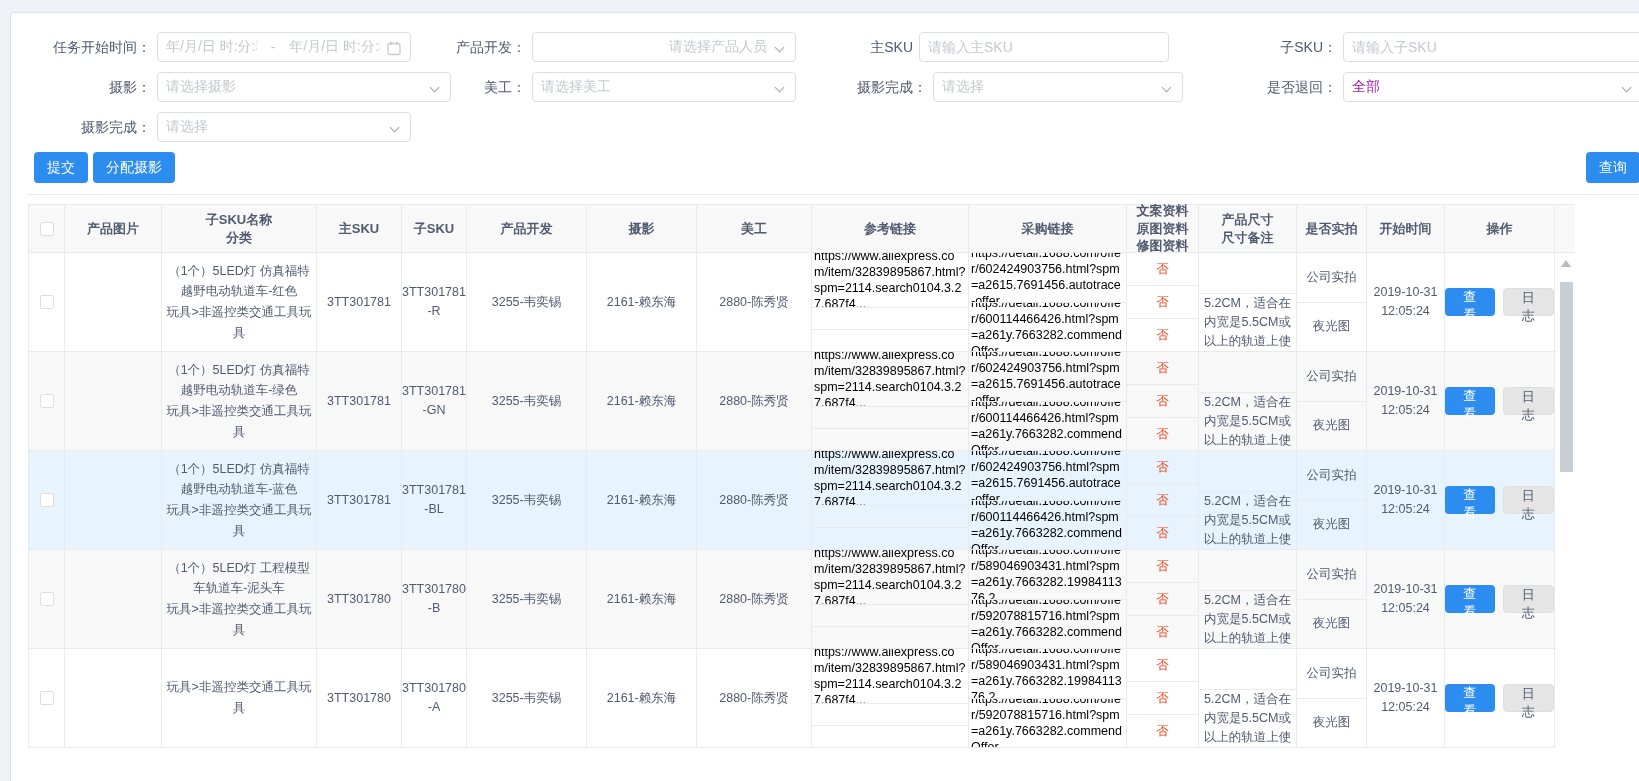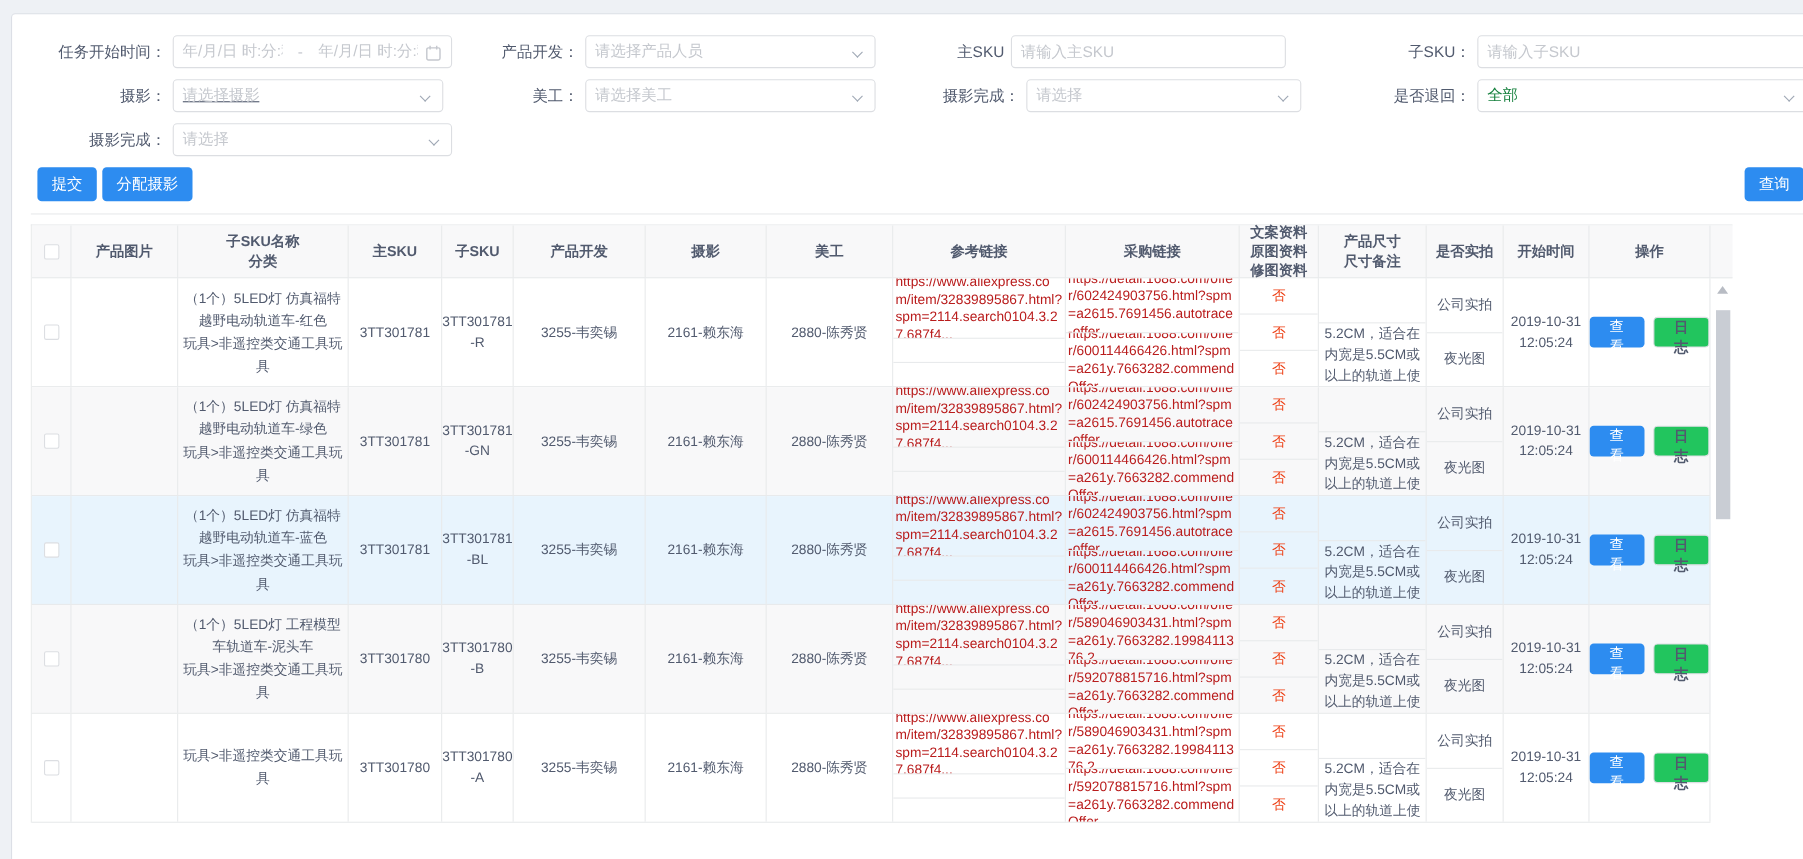--- a/index.html
+++ b/index.html
@@ -13,32 +13,32 @@
   .flabel { position:absolute; top:0; height:30px; line-height:30px; width:140px;
     text-align:right; font-size:14px; color:#515a6e; display:block; }
   .control { position:absolute; top:0; height:30px; background:#fff;
     border:1px solid #dcdee2; border-radius:4px; display:flex; align-items:center;
     padding:0 28px 0 8px; font-size:14px; cursor:pointer; }
   .control.text { padding-right:8px; }
   input.txt { width:100%; height:100%; border:none; outline:none; font-size:14px;
     color:#515a6e; font-family:inherit; background:transparent; }
   input.txt::placeholder { color:#c5c8ce; }
   .ph { color:#c5c8ce; white-space:nowrap; overflow:hidden; }
-  .val { color:#15803d; }
+  .val { color:#a21caf; }
   .sep { color:#c5c8ce; margin:0 14px; }
   .chev { position:absolute; right:12px; top:11px; width:7px; height:7px;
     border-right:1px solid #9ea7b4; border-bottom:1px solid #9ea7b4;
     transform:rotate(45deg); }
   .cal { position:absolute; right:9px; top:8px; }
 
   
   .btn { border:none; border-radius:4px; font-size:14px; height:31px; padding:0 13px;
     cursor:pointer; font-family:inherit; }
   .btn.primary { background:#2d8cf0; color:#fff; }
-  .btn.default { background:#22c55e; color:#515a6e; border:1px solid #dcdee2;font-weight:bold; }
+  .btn.default { background:#e5e5e5; color:#515a6e; border:1px solid #dcdee2; }
   .btn.sm { height:28px; font-size:13px; padding:0 12px; }
   .divider { position:absolute; left:17px; top:181px; width:1683px; height:1px; background:#e8eaec; }
 
   
   .table { position:absolute; left:17px; top:191px; width:1547px;
     border-left:1px solid #e8eaec; border-top:1px solid #e8eaec; font-size:12.5px; }
   .thead { display:flex; width:1546px; background:#f8f8f9; height:48px; }
   .th { border-right:1px solid #e8eaec; border-bottom:1px solid #e8eaec;
     display:flex; flex-direction:column; align-items:center; justify-content:center;
     font-weight:bold; font-size:13px; color:#515a6e; line-height:1.35; text-align:center; }
@@ -53,21 +53,21 @@
   .c8 { width:157px; } .c9 { width:158px; } .c10 { width:72px; } .c11 { width:98px; }
   .c12 { width:70px; } .c13 { width:78px; } .c14 { width:110px; } .cg { width:20px; }
   .nm { display:block; line-height:1.65; }
   .td.sub { flex-direction:column; align-items:stretch; justify-content:flex-start; padding:0; }
   .subcell { border-bottom:1px solid #e8eaec; display:flex; align-items:center;
     justify-content:center; overflow:hidden; }
   .subcell:last-child { border-bottom:none; }
   .ref0 { height:55px; } .ref1 { height:22px; } .ref2 { flex:1; }
   .half { flex:1; } .third { flex:1; }
   .s0 { height:41px; } .s1 { flex:1; padding:0 2px; }
-  .lnk { display:block; width:100%; padding:0 2px; color:#b91c1c; text-decoration:none;
+  .lnk { display:block; width:100%; padding:0 2px; color:#000000; text-decoration:none;
     word-break:break-all; text-align:left; line-height:1.28; font-size:12.5px; cursor:pointer; }
   .no { color:#ed3f14; }
   .checkbox { width:14px; height:14px; border:1px solid #dcdee2; border-radius:2px;
     background:#fff; display:inline-block; cursor:pointer; }
   .act-wrap { display:flex; gap:8px; }
 
   
   .vscroll { position:absolute; left:1529px; top:49px; width:17px; height:495px; background:#fff; }
   .sb-up { position:absolute; top:6px; left:3px; width:0; height:0;
     border-left:5px solid transparent; border-right:5px solid transparent;
@@ -88,41 +88,41 @@
       <span class="ph">年/月/日 时:分:秒</span>
       <svg class="cal" width="14" height="15" viewBox="0 0 14 15">
         <rect x="1" y="2.5" width="12" height="11" rx="1.5" fill="none" stroke="#c5c8ce" stroke-width="1.3"></rect>
         <line x1="4" y1="0.5" x2="4" y2="4" stroke="#c5c8ce" stroke-width="1.3"></line>
         <line x1="10" y1="0.5" x2="10" y2="4" stroke="#c5c8ce" stroke-width="1.3"></line>
       </svg>
     </div>
   </div>
   <div class="field" style="left:375px;top:19px;">
     <label class="flabel">产品开发：</label>
-    <div class="control" style="left:146px;width:264px;">
+    <div class="control" style="left:146px;width:264px;justify-content:flex-end;">
       <span class="ph">请选择产品人员</span>
       <i class="chev"></i>
     </div>
   </div>
   <div class="field" style="left:776px;top:19px;">
     <label class="flabel">主SKU：</label>
     <div class="control text" style="left:132px;width:250px;">
       <input class="txt" placeholder="请输入主SKU" style="">
     </div>
   </div>
   <div class="field" style="left:1186px;top:19px;">
     <label class="flabel">子SKU：</label>
     <div class="control text" style="left:146px;width:300px;">
       <input class="txt" placeholder="请输入子SKU" style="">
     </div>
   </div>
 
   <div class="field" style="left:0;top:59px;">
     <label class="flabel">摄影：</label>
-    <div class="control" style="left:146px;width:246px;text-decoration:underline;">
+    <div class="control" style="left:146px;width:294px;">
       <span class="ph">请选择摄影</span>
       <i class="chev"></i>
     </div>
   </div>
   <div class="field" style="left:375px;top:59px;">
     <label class="flabel">美工：</label>
     <div class="control" style="left:146px;width:264px;">
       <span class="ph">请选择美工</span>
       <i class="chev"></i>
     </div>

